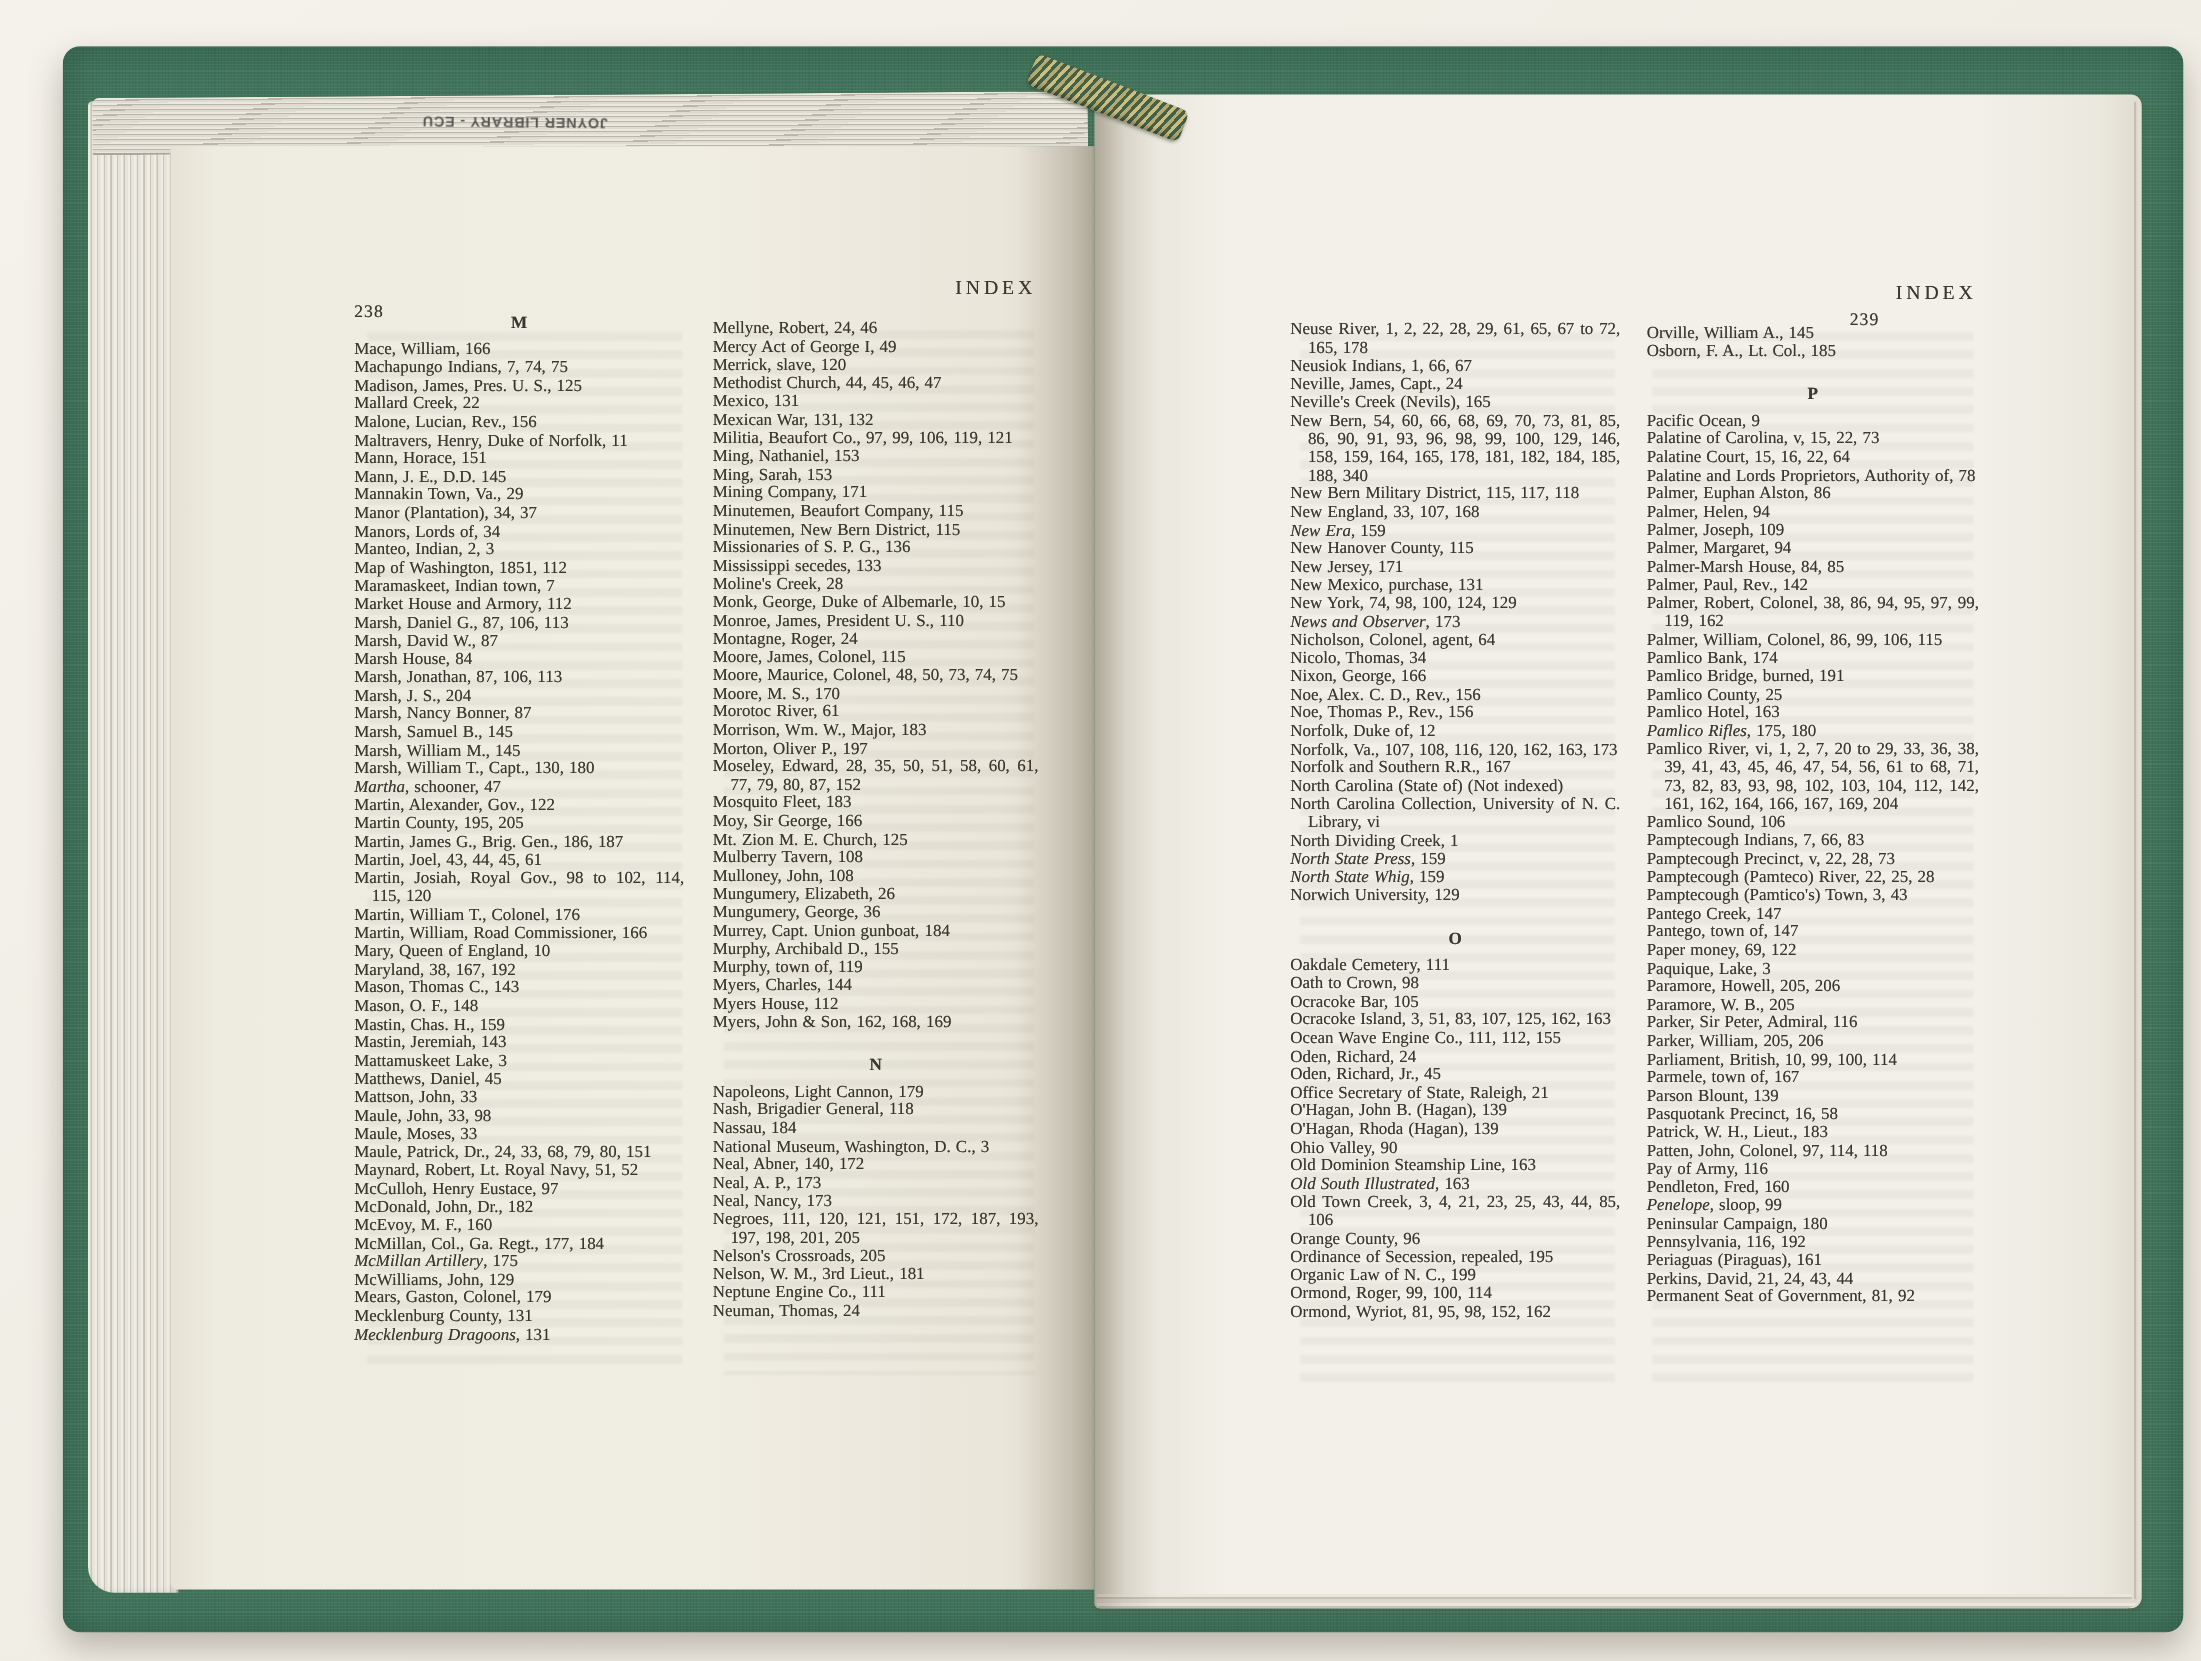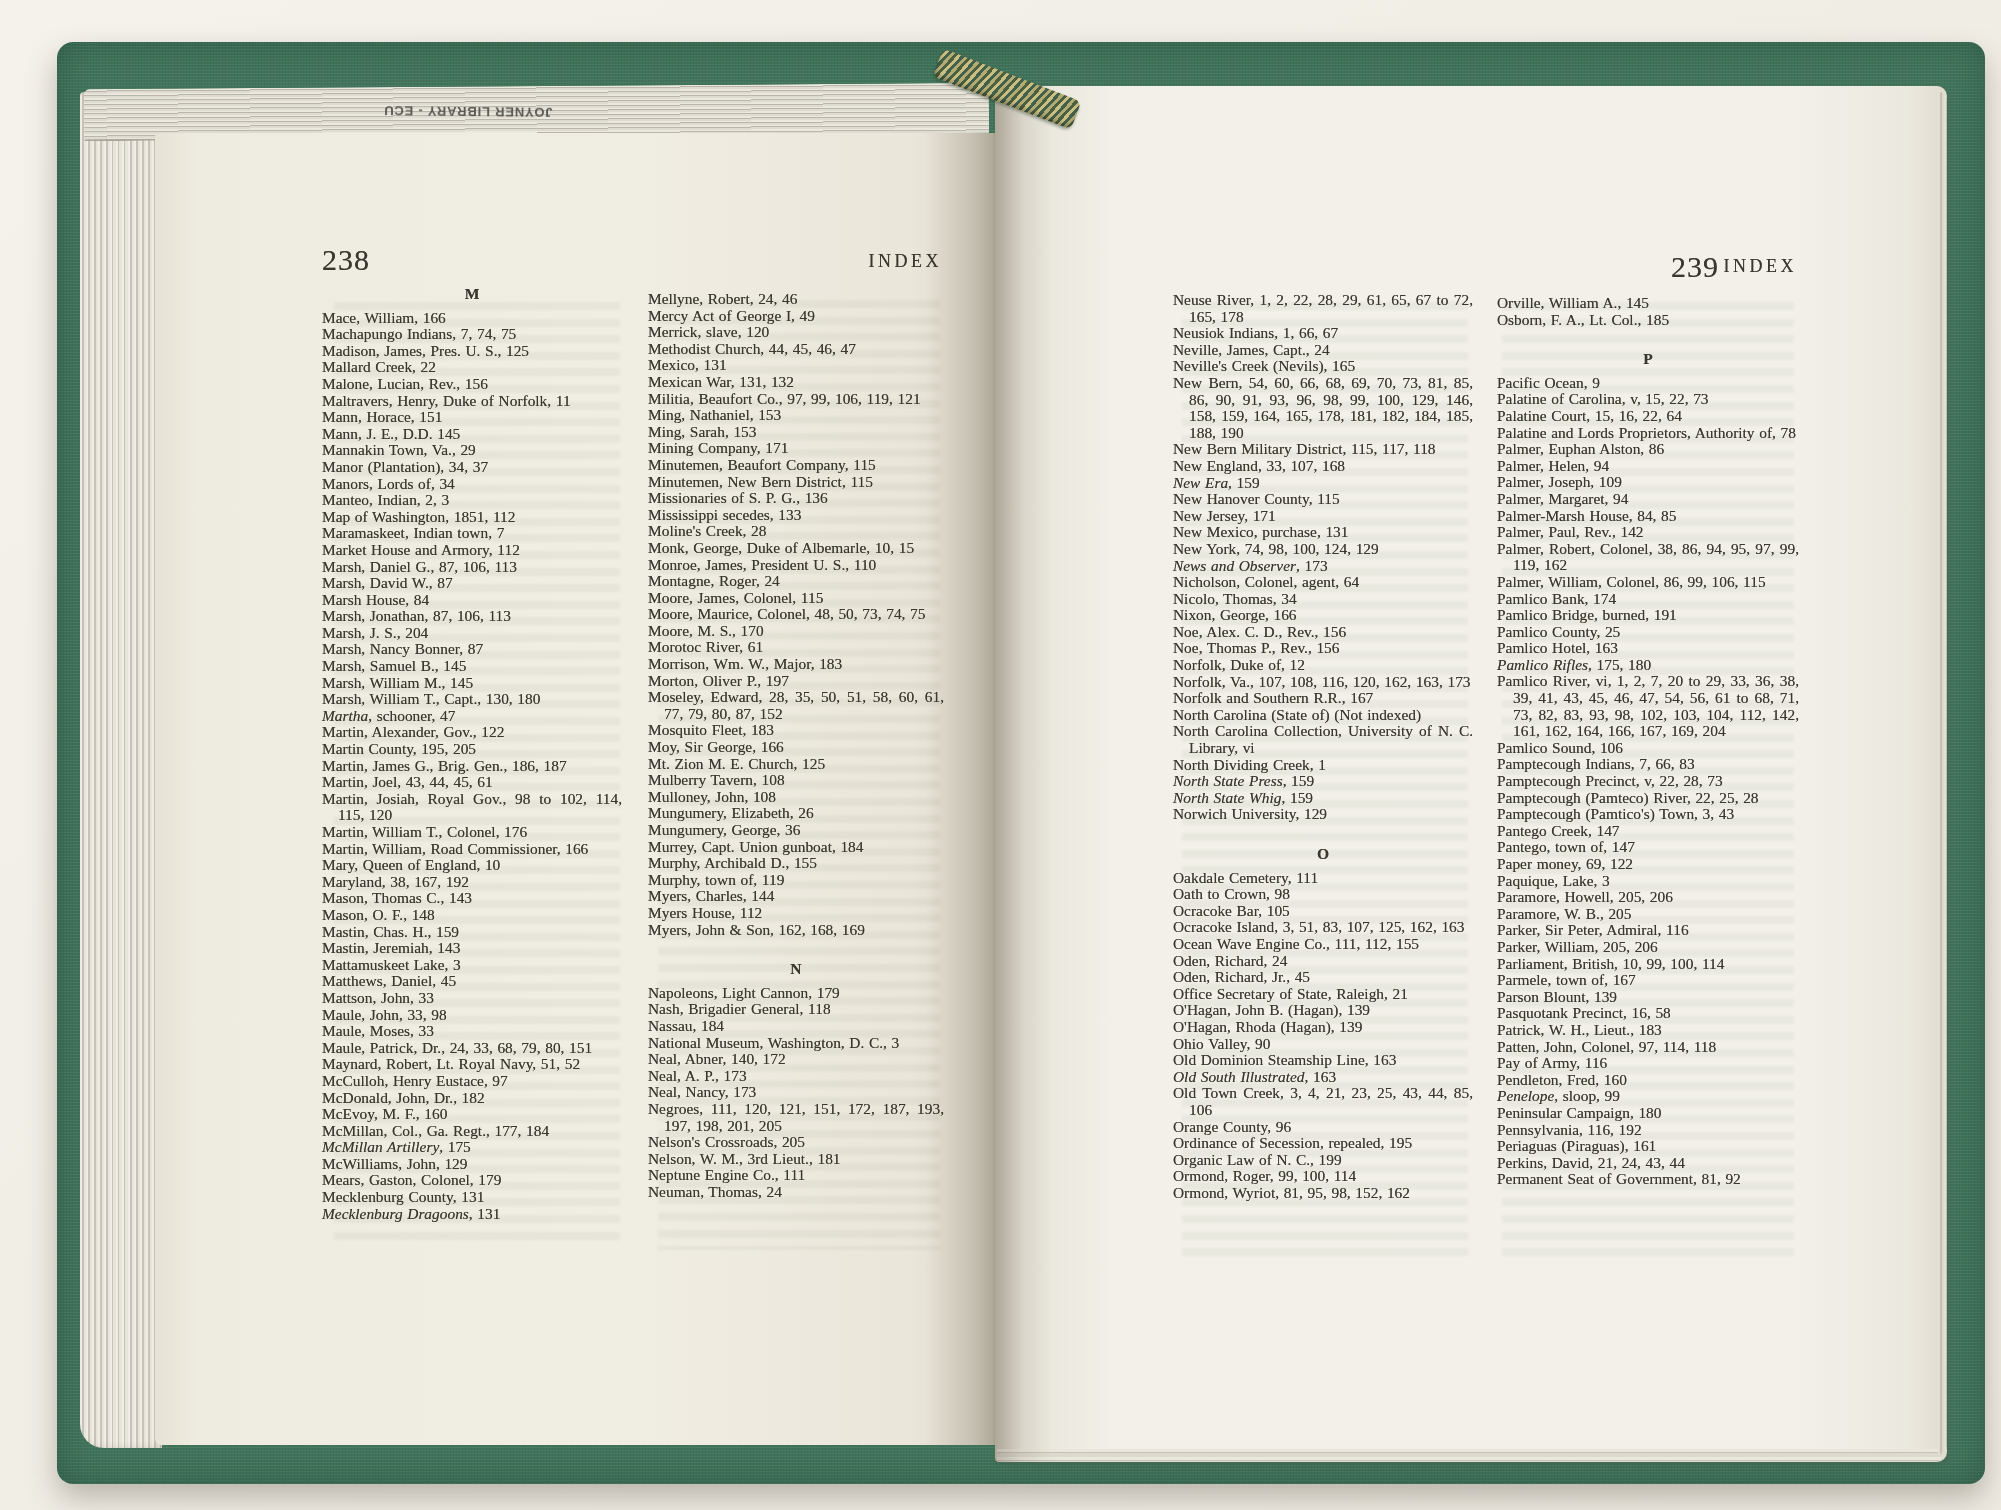--- a/index.html
+++ b/index.html
@@ -80,21 +80,21 @@
 
   
   .ghost{
     position:absolute;
     background:repeating-linear-gradient(180deg, rgba(122,138,108,.15) 0 8px, rgba(0,0,0,0) 8px 16.6px);
     filter:blur(.8px);opacity:.5;pointer-events:none;
   }
 
   
   .print{color:#3a382e;text-shadow:0 0 .3px rgba(58,56,46,.65);}
-  .page-number{position:absolute;font-size:30px;letter-spacing:1px;}
+  .page-number{position:absolute;font-size:16px;letter-spacing:1px;margin-top:32px;}
   .running-head{position:absolute;font-size:18px;letter-spacing:3.5px;text-align:right;}
   .col{position:absolute;font-size:15.4px;line-height:16.6px;word-spacing:.8px;}
   .entry{text-align:justify;padding-left:16px;text-indent:-16px;hyphens:none;}
   .entry i{}
   .heading{text-align:center;font-weight:bold;font-size:15.6px;margin:23px 0 7px 0;}
   .col .heading:first-child{margin-top:0;}
 </style>
 </head>
 <body>
 
@@ -233,21 +233,21 @@
       <div class="entry">Neuman, Thomas, 24</div>
     </div>
 
   <div class="print running-head" style="left:1173px;top:256px;width:624px">INDEX</div>
   <div class="print page-number" style="left:1663px;top:250px;width:64px;text-align:center">239</div>
   <div class="print col" style="left:1173px;top:292px;width:300px">
       <div class="entry">Neuse River, 1, 2, 22, 28, 29, 61, 65, 67 to 72, 165, 178</div>
       <div class="entry">Neusiok Indians, 1, 66, 67</div>
       <div class="entry">Neville, James, Capt., 24</div>
       <div class="entry">Neville's Creek (Nevils), 165</div>
-      <div class="entry">New Bern, 54, 60, 66, 68, 69, 70, 73, 81, 85, 86, 90, 91, 93, 96, 98, 99, 100, 129, 146, 158, 159, 164, 165, 178, 181, 182, 184, 185, 188, 190</div>
+      <div class="entry">New Bern, 54, 60, 66, 68, 69, 70, 73, 81, 85, 86, 90, 91, 93, 96, 98, 99, 100, 129, 146, 158, 159, 164, 165, 178, 181, 182, 184, 185, 188, 340</div>
       <div class="entry">New Bern Military District, 115, 117, 118</div>
       <div class="entry">New England, 33, 107, 168</div>
       <div class="entry"><i>New Era</i>, 159</div>
       <div class="entry">New Hanover County, 115</div>
       <div class="entry">New Jersey, 171</div>
       <div class="entry">New Mexico, purchase, 131</div>
       <div class="entry">New York, 74, 98, 100, 124, 129</div>
       <div class="entry"><i>News and Observer</i>, 173</div>
       <div class="entry">Nicholson, Colonel, agent, 64</div>
       <div class="entry">Nicolo, Thomas, 34</div>

